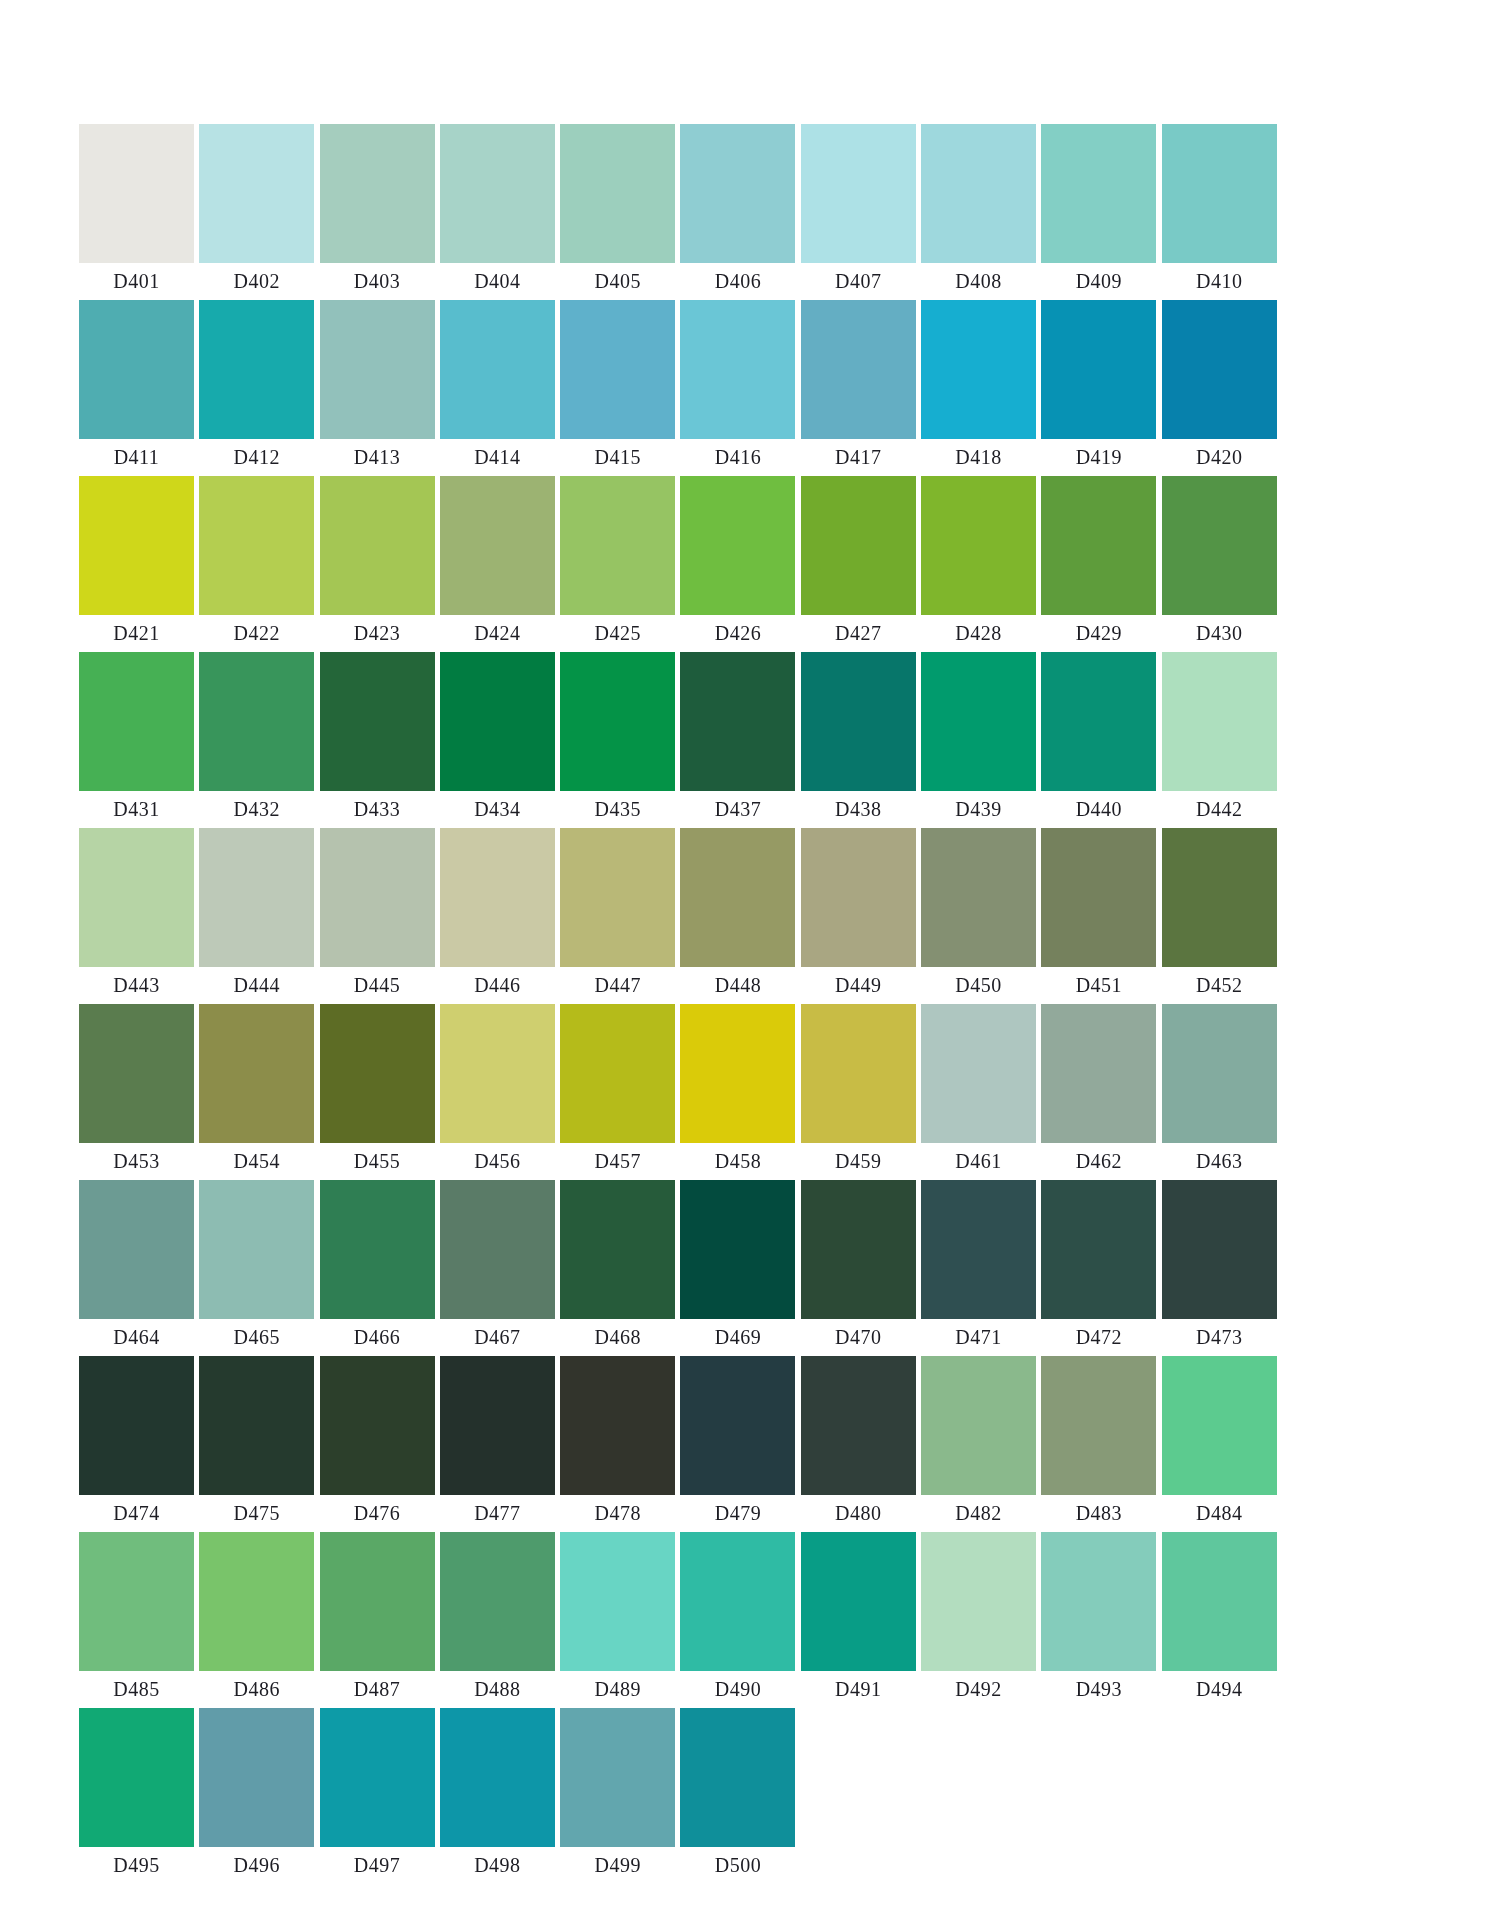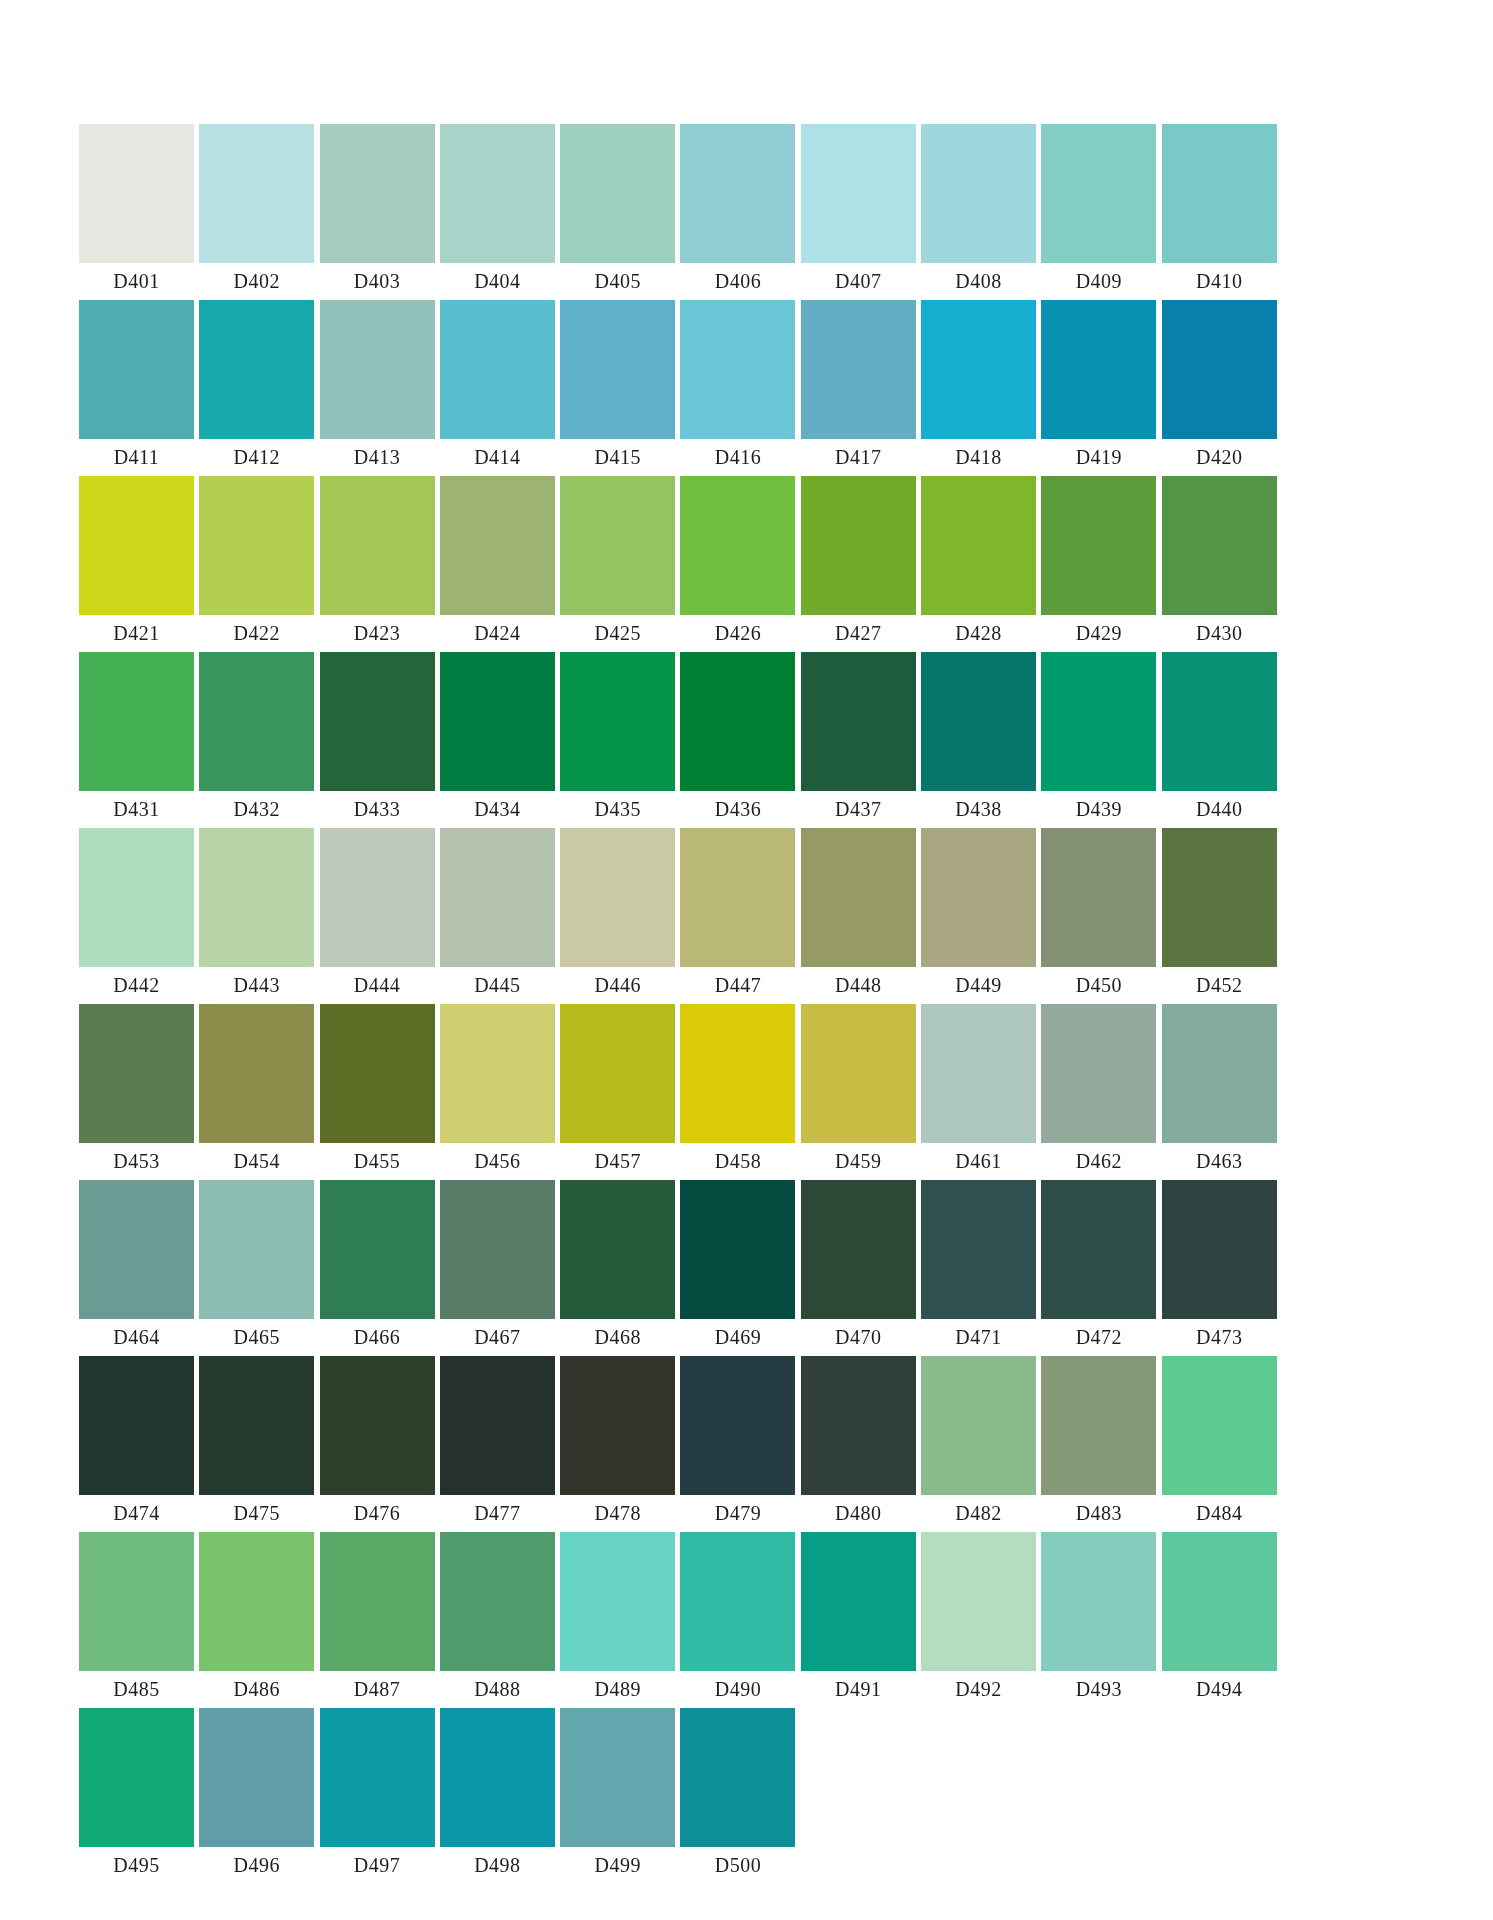--- a/index.html
+++ b/index.html
@@ -195,24 +195,20 @@
       </div>
       <div class="swatch-cell">
         <div class="swatch-chip" style="background-color: rgb(1, 124, 65);"></div>
         <div class="swatch-label">D434</div>
       </div>
       <div class="swatch-cell">
         <div class="swatch-chip" style="background-color: rgb(4, 147, 71);"></div>
         <div class="swatch-label">D435</div>
       </div>
       <div class="swatch-cell">
-        <div class="swatch-chip" style="background-color: rgb(1, 127, 50);"></div>
-        <div class="swatch-label">D436</div>
-      </div>
-      <div class="swatch-cell">
         <div class="swatch-chip" style="background-color: rgb(30, 92, 60);"></div>
         <div class="swatch-label">D437</div>
       </div>
       <div class="swatch-cell">
         <div class="swatch-chip" style="background-color: rgb(7, 118, 106);"></div>
         <div class="swatch-label">D438</div>
       </div>
       <div class="swatch-cell">
         <div class="swatch-chip" style="background-color: rgb(1, 155, 109);"></div>
         <div class="swatch-label">D439</div>
@@ -249,20 +245,24 @@
         <div class="swatch-chip" style="background-color: rgb(150, 154, 100);"></div>
         <div class="swatch-label">D448</div>
       </div>
       <div class="swatch-cell">
         <div class="swatch-chip" style="background-color: rgb(169, 166, 130);"></div>
         <div class="swatch-label">D449</div>
       </div>
       <div class="swatch-cell">
         <div class="swatch-chip" style="background-color: rgb(132, 144, 114);"></div>
         <div class="swatch-label">D450</div>
+      </div>
+      <div class="swatch-cell">
+        <div class="swatch-chip" style="background-color: rgb(117, 129, 93);"></div>
+        <div class="swatch-label">D451</div>
       </div>
       <div class="swatch-cell">
         <div class="swatch-chip" style="background-color: rgb(91, 117, 64);"></div>
         <div class="swatch-label">D452</div>
       </div>
       <div class="swatch-cell">
         <div class="swatch-chip" style="background-color: rgb(90, 124, 78);"></div>
         <div class="swatch-label">D453</div>
       </div>
       <div class="swatch-cell">

